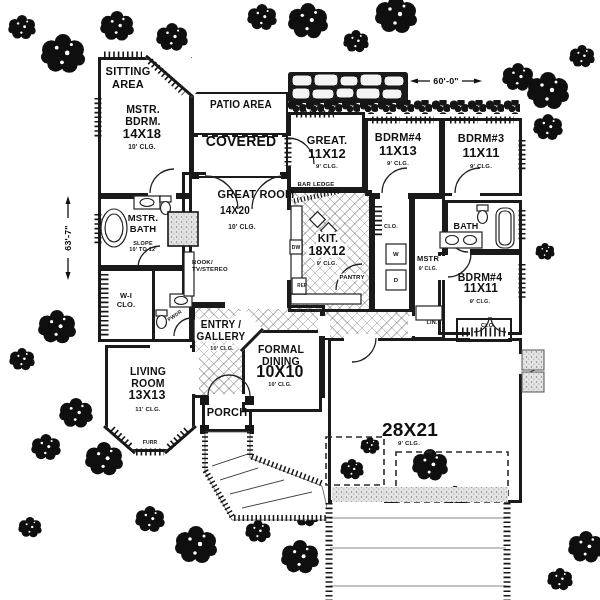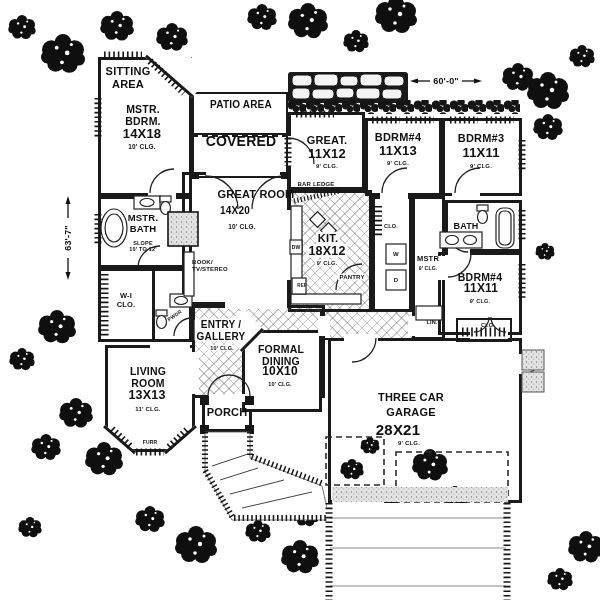--- a/index.html
+++ b/index.html
@@ -332,29 +332,27 @@
   <div class="lbl" style="left:480px;top:277px;font-size:10.5px">BDRM#4</div>
   <div class="lbl" style="left:481px;top:289px;font-size:12px">11X11</div>
   <div class="lbl" style="left:480px;top:301px;font-size:5.5px">9' CLG.</div>
   <div class="lbl" style="left:432px;top:322px;font-size:5.5px">LIN.</div>
   <div class="lbl" style="left:488px;top:325px;font-size:5.5px">CLO.</div>
   <div class="lbl onhatch" style="left:221px;top:330px;font-size:10px">ENTRY /
 GALLERY</div>
   <div class="lbl onhatch" style="left:222px;top:348px;font-size:5.5px">10' CLG.</div>
   <div class="lbl" style="left:281px;top:355px;font-size:10.5px">FORMAL
 DINING</div>
-  <div class="lbl" style="left:280px;top:372px;font-size:12px">10X10</div>
+  <div class="lbl" style="left:280px;top:372px;font-size:16px">10X10</div>
   <div class="lbl" style="left:280px;top:384px;font-size:5.5px">10' CLG.</div>
   <div class="lbl" style="left:148px;top:377px;font-size:10.5px">LIVING
 ROOM</div>
   <div class="lbl" style="left:147px;top:395px;font-size:12.5px">13X13</div>
   <div class="lbl" style="left:148px;top:409px;font-size:6px">11' CLG.</div>
   <div class="lbl" style="left:150px;top:443px;font-size:5px">FURR</div>
   <div class="lbl" style="left:227px;top:412px;font-size:11px">PORCH</div>
   <div class="lbl" style="left:175px;top:316px;font-size:5px;transform:translate(-50%,-50%) rotate(-35deg)">PWDR</div>
-  <div class="lbl" style="left:411px;top:405px;font-size:11px;line-height:1.35">THREE CAR
-GARAGE</div>
-  <div class="lbl" style="left:398px;top:430px;font-size:15px">28X21</div>
+  <div class="lbl" style="left:410px;top:430px;font-size:19px">28X21</div>
   <div class="lbl" style="left:409px;top:443px;font-size:6px">9' CLG.</div>
   <div class="lbl" style="left:446px;top:81px;font-size:9px">60'-0"</div>
   <div class="lbl" style="left:68px;top:238px;font-size:9px;transform:translate(-50%,-50%) rotate(-90deg)">63'-7"</div>
 
 </div>
 
 </body></html>

